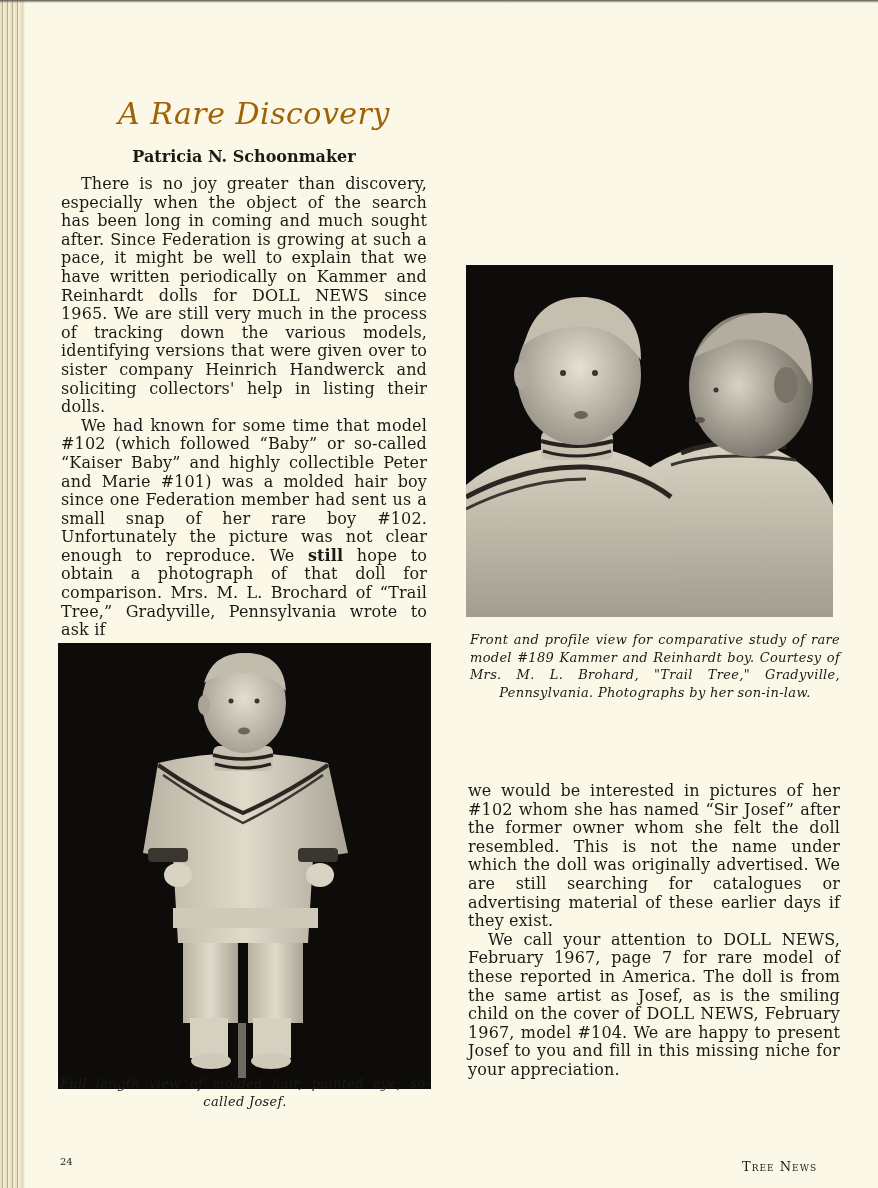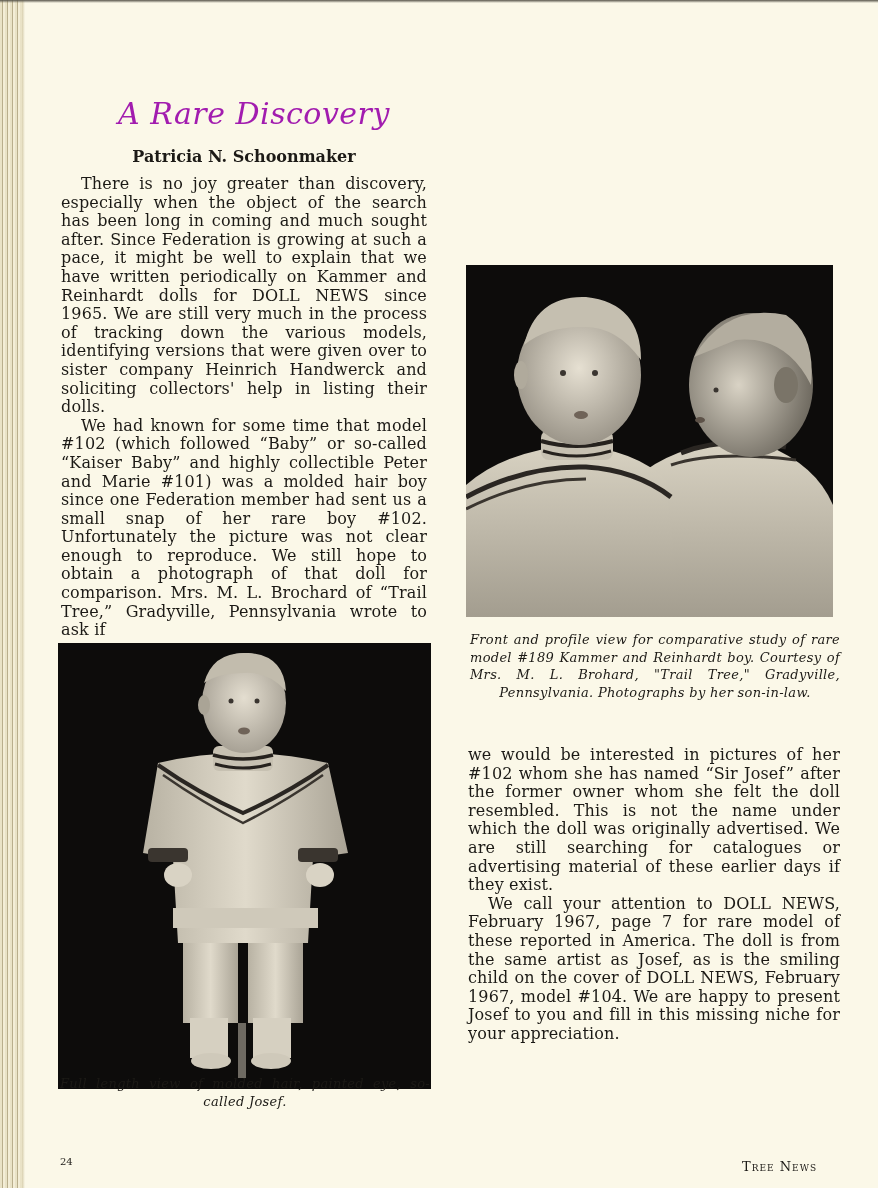--- a/index.html
+++ b/index.html
@@ -17,36 +17,36 @@
       content: ""; position: absolute; left: 22px; top: 0; width: 3px; height: 100%;
       background: linear-gradient(90deg, #d8cfae, rgba(251,248,232,0));
     }
     .top-shadow {
       position: absolute; left: 0; top: 0; width: 878px; height: 3px;
       background: linear-gradient(#5a574d, rgba(251,248,232,0));
     }
     .title {
       position: absolute; left: 118px; top: 96px; width: 260px;
       font-family: "DejaVu Serif", serif; font-style: italic;
-      font-size: 30px; letter-spacing: 0.5px; color: #a21caf;
+      font-size: 30px; letter-spacing: 0.5px; color: #a16207;
       white-space: nowrap;
     }
     .byline {
       position: absolute; left: 60px; top: 147px; width: 368px;
       text-align: center; font-weight: bold; font-size: 16px;
     }
     .col {
       position: absolute; font-size: 16px; line-height: 18.6px;
       text-align: justify; letter-spacing: 0.15px;
     }
     .col p { margin: 0; text-indent: 20px; }
-    .col p.noindent { text-indent: 0; }
+    .col p.noindent { text-indent: 0; margin-top: 36px; }
     .col-left { left: 61px; top: 175px; width: 366px; }
     .col-right { left: 468px; top: 746px; width: 372px; }
-    .col b { font-weight: normal; }
+    .col b { font-weight: bold; }
     .photo {
       position: absolute; background: #0d0c0b; overflow: hidden;
     }
     .photo-top { left: 466px; top: 265px; width: 367px; height: 352px; }
     .photo-bottom { left: 58px; top: 643px; width: 373px; height: 446px; }
     .caption {
       position: absolute; font-style: italic; font-size: 13px; line-height: 17.5px;
       text-align: justify; text-align-last: center; letter-spacing: 0.3px;
       font-family: "DejaVu Serif", serif;
     }

